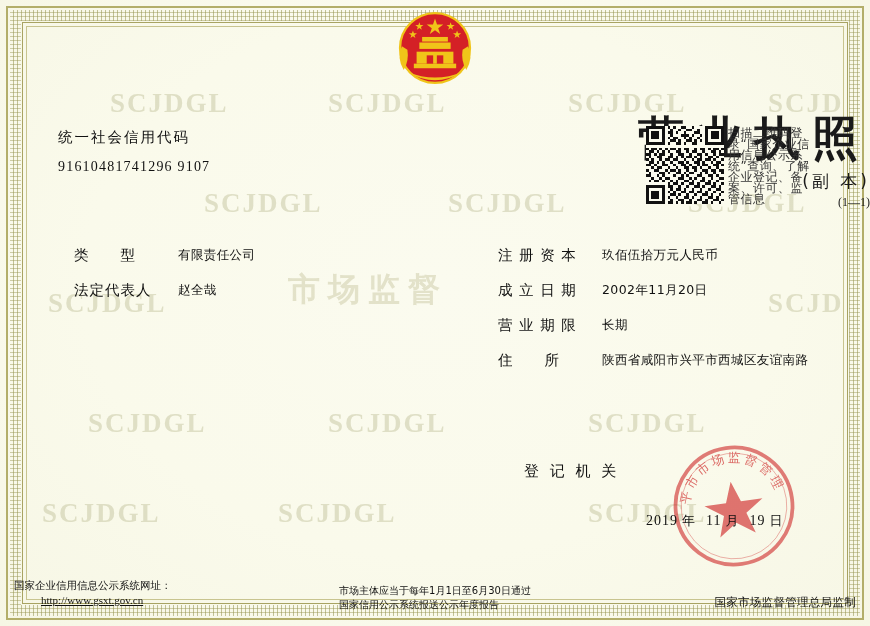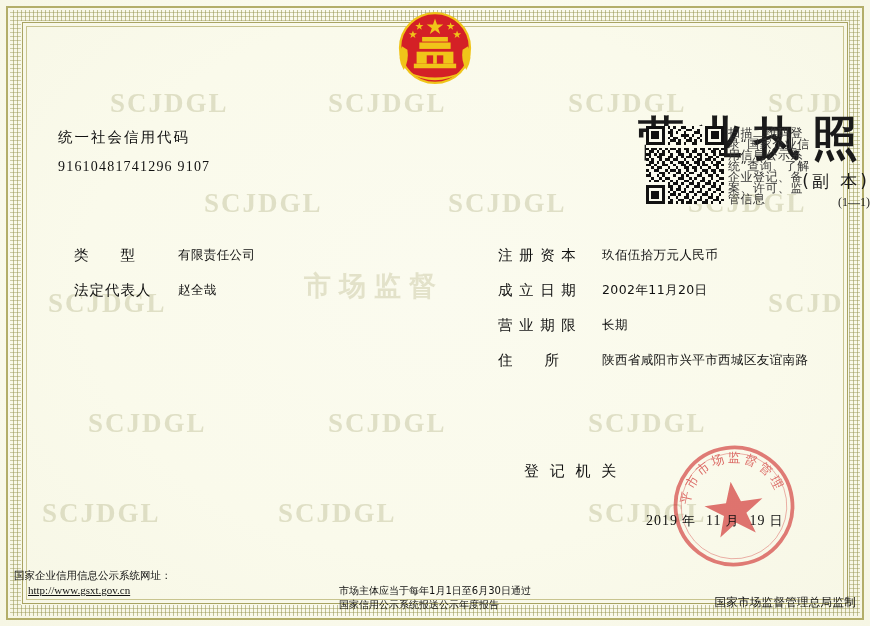--- a/index.html
+++ b/index.html
@@ -80,22 +80,21 @@
     white-space: nowrap;
     font-size: 27px;
   }
   .wm-cn {
     position: absolute;
     font-family: "DejaVu Sans", sans-serif;
     font-weight: bold;
     color: rgba(193, 190, 150, 0.42);
     letter-spacing: 8px;
     white-space: nowrap;
-    font-size: 27px;
-    margin-left: 16px;
+    font-size: 32px;
   }
 
   
   .emblem {
     position: absolute;
     left: 50%;
     top: 2px;
     transform: translateX(-50%);
     width: 92px;
     height: 92px;
@@ -249,31 +248,31 @@
     height: 132px;
     transform: rotate(-8deg);
     opacity: 0.72;
     pointer-events: none;
   }
 
   
   .footer-left {
     position: absolute;
     left: 14px;
-    bottom: 28px;
+    bottom: 18px;
     font-family: "DejaVu Sans", sans-serif;
     font-size: 10.5px;
     color: #111;
     line-height: 15px;
   }
   .footer-left .url {
     font-family: "Liberation Serif", serif;
     font-size: 11px;
     text-decoration: underline;
-    margin-left: 14px;
+    margin-left: 27px;
   }
   .footer-center {
     position: absolute;
     left: 50%;
     transform: translateX(-50%);
     bottom: 14px;
     font-family: "DejaVu Sans", sans-serif;
     font-size: 10px;
     line-height: 14px;
     color: #111;

